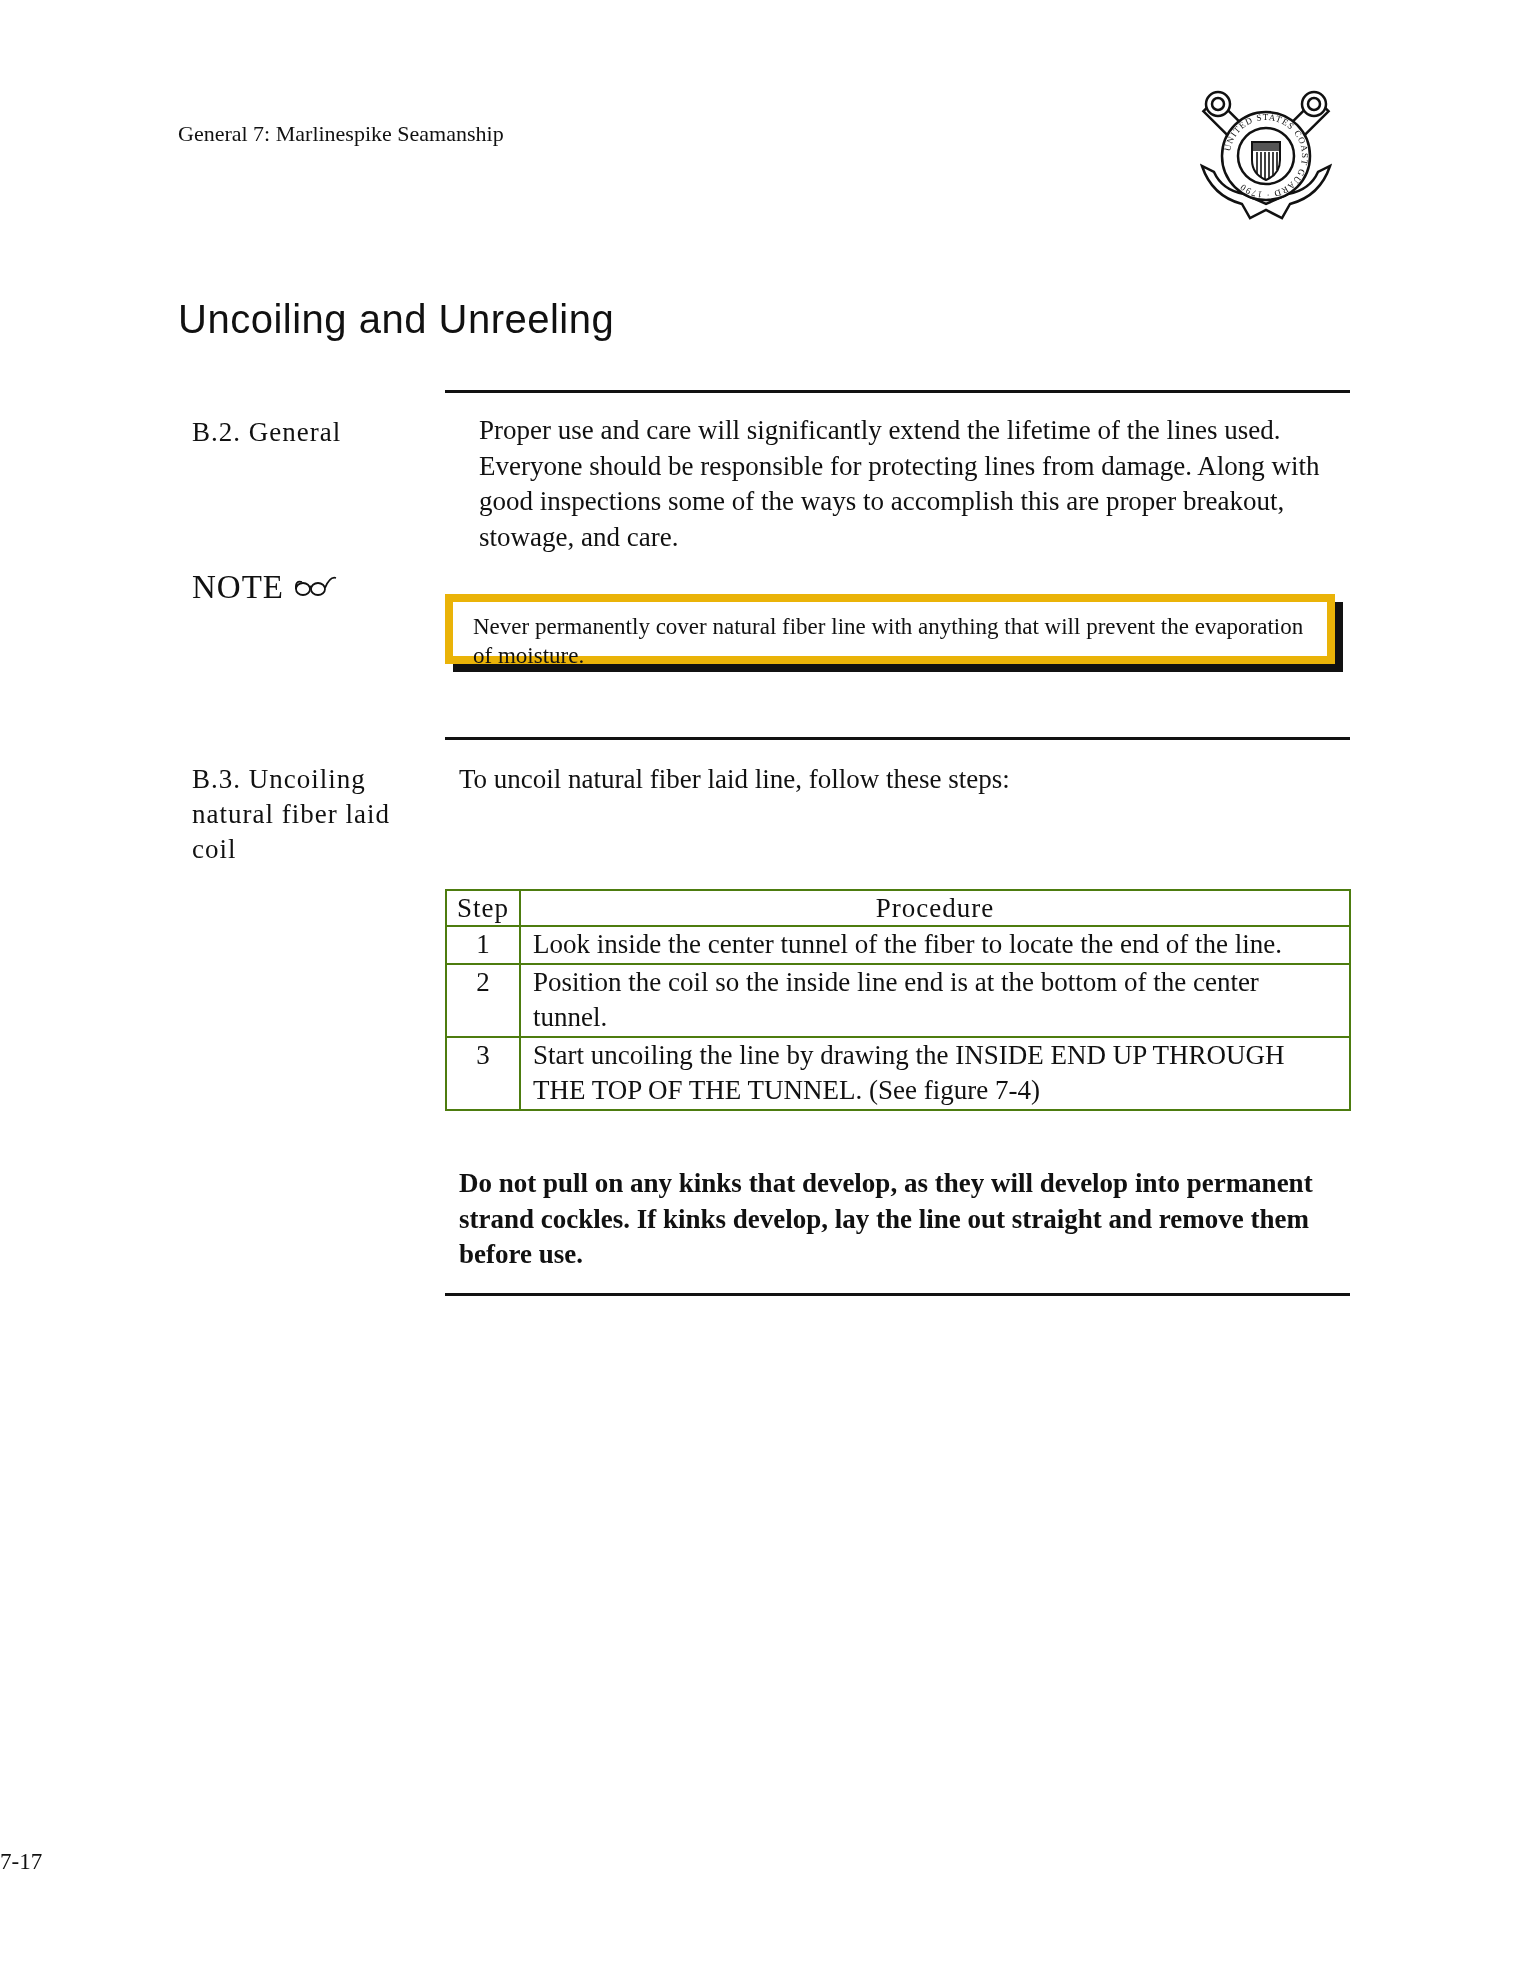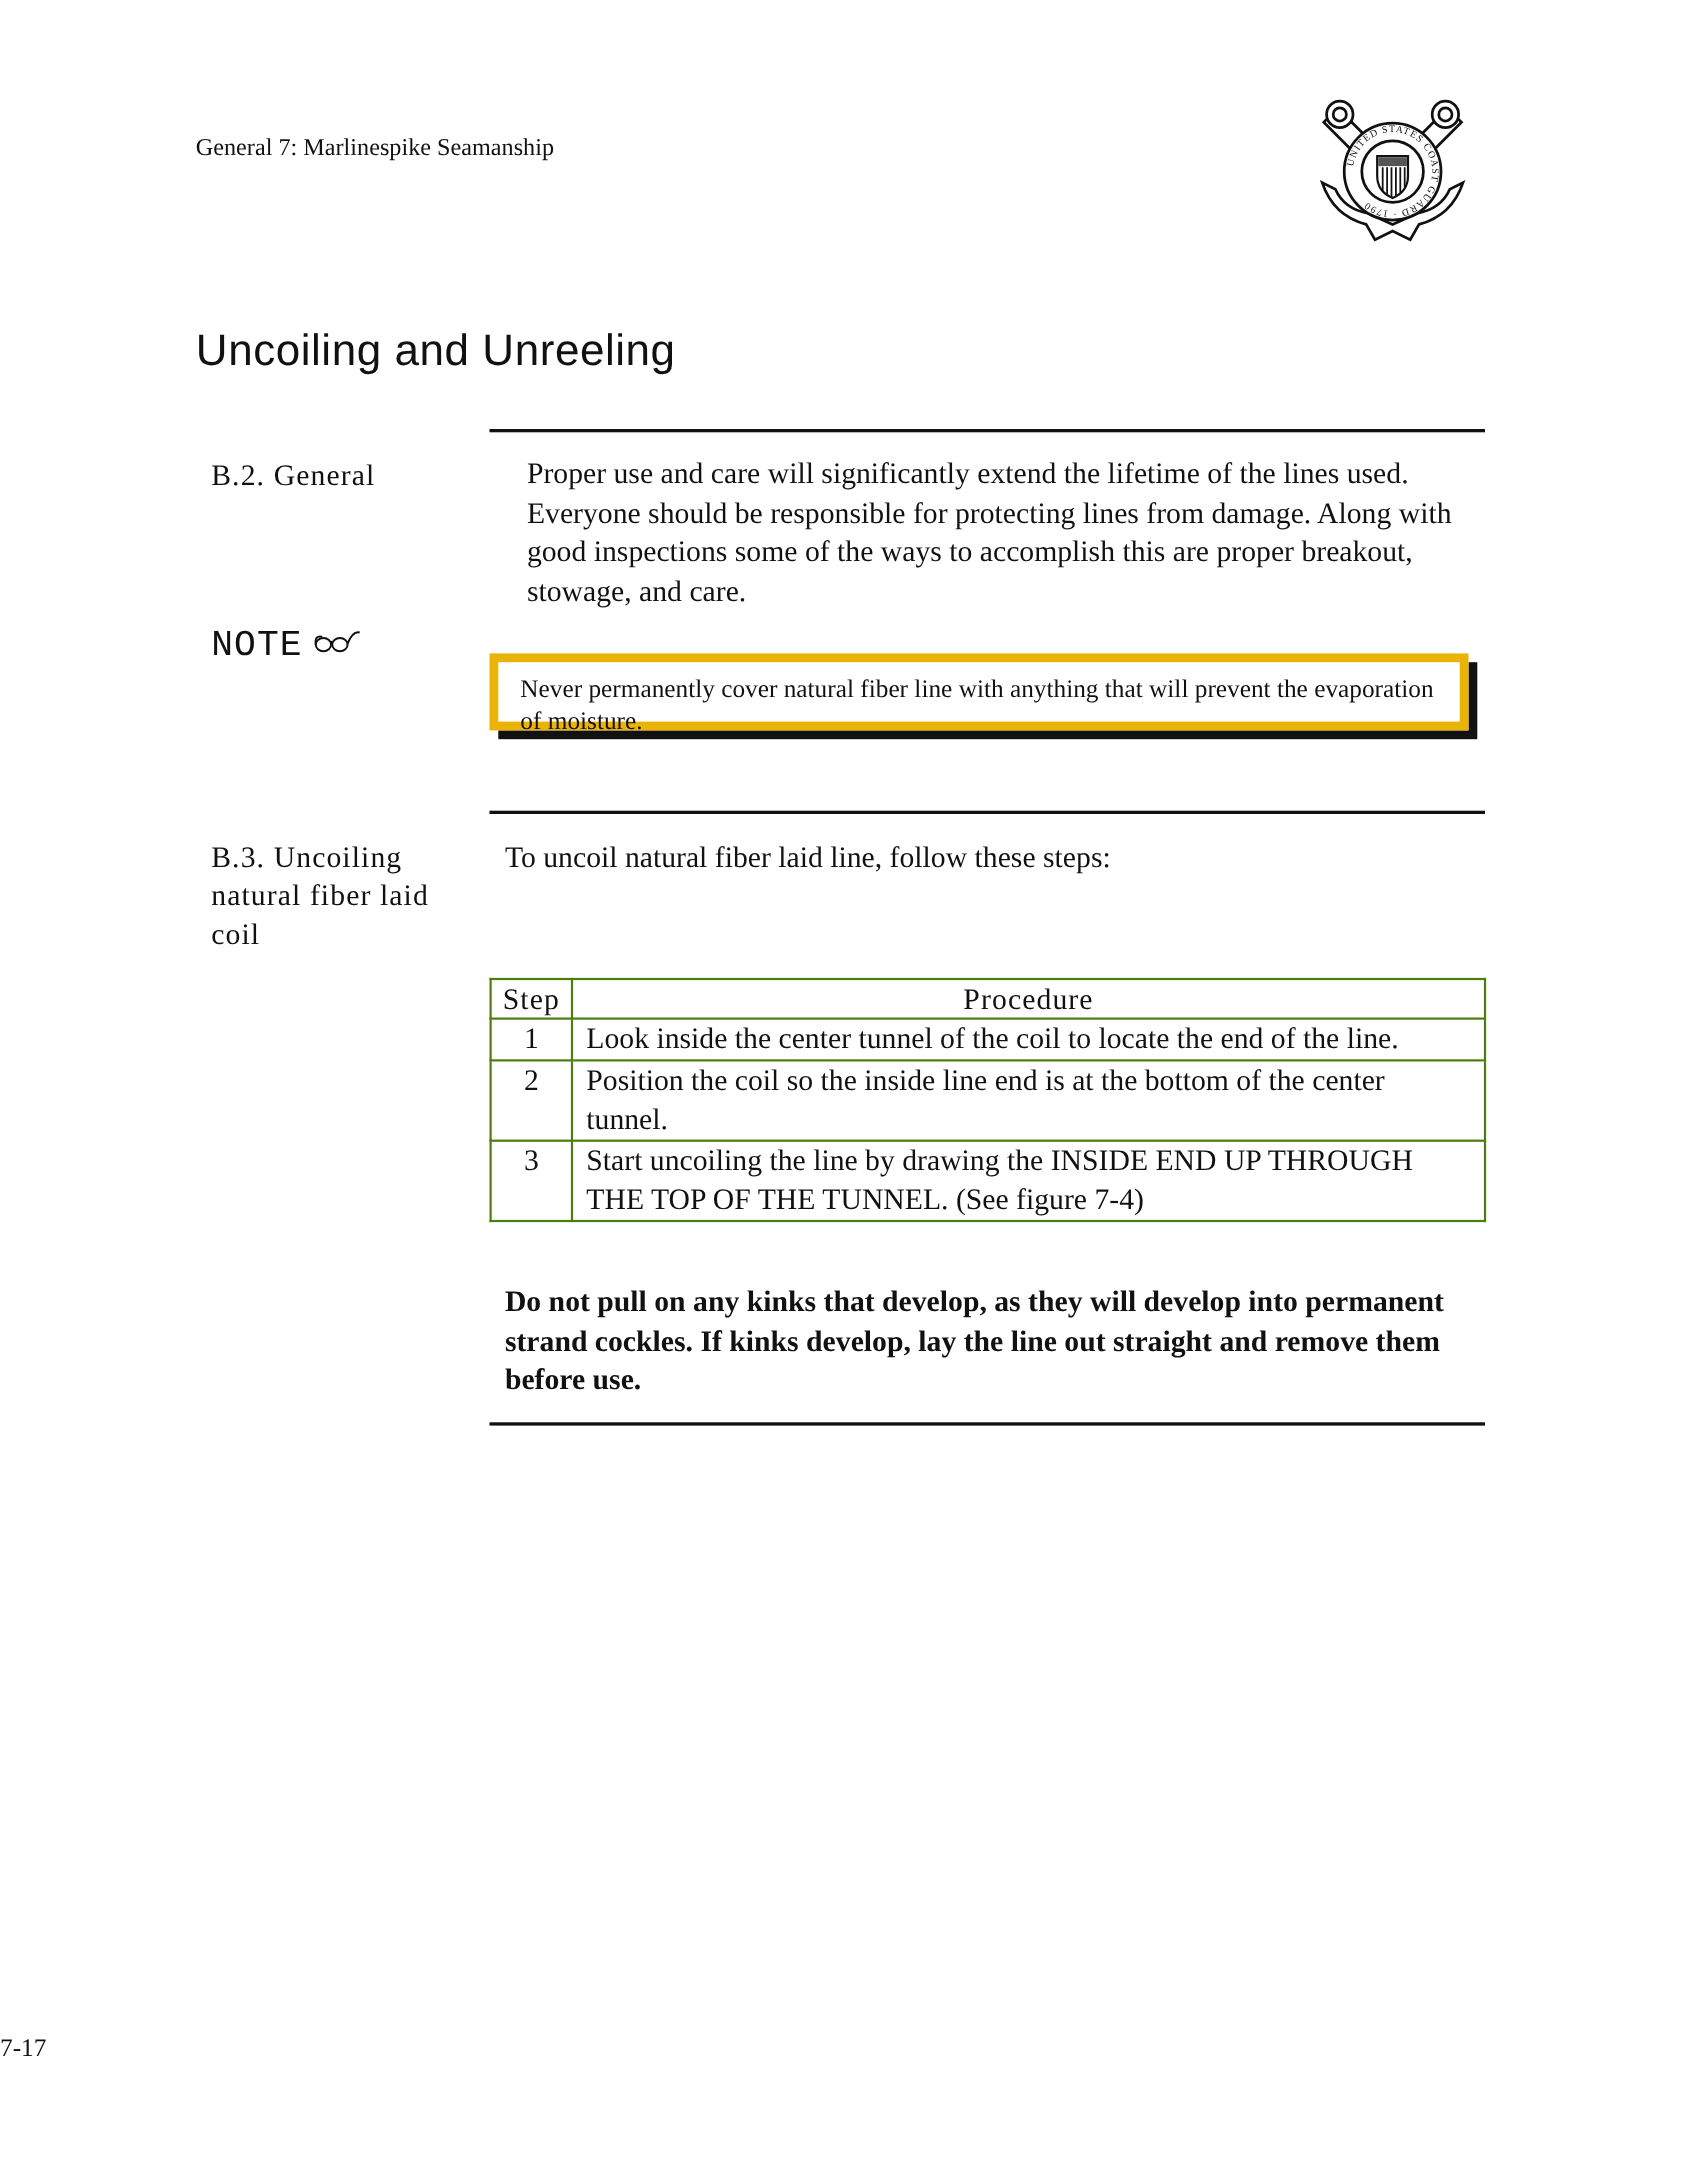--- a/index.html
+++ b/index.html
@@ -24,21 +24,21 @@
       left: 445px; width: 905px; height: 0;
       border-top: 3px solid #111;
     }
     .side-label {
       left: 192px; width: 240px;
       font-size: 27px; line-height: 35px; letter-spacing: 1px;
     }
     .note-label {
       left: 192px; top: 567px;
       font-size: 33px; line-height: 40px; letter-spacing: 1px;
-      display: flex; align-items: center; gap: 10px; font-family: Liberation Mono, monospace;
+      display: flex; align-items: center; gap: 10px;
     }
     .body-text {
       left: 459px; width: 880px;
       font-size: 27px; line-height: 35.5px;
     }
     .note-box {
       left: 445px; top: 594px; width: 890px; height: 70px;
       border: 8px solid #eab308; background: #fff;
       box-shadow: 8px 8px 0 #111;
       box-sizing: border-box; padding: 10px 20px;
@@ -132,21 +132,21 @@
 <table class="steps">
   <thead>
     <tr>
       <th class="num">Step</th>
       <th class="proc">Procedure</th>
     </tr>
   </thead>
   <tbody>
     <tr>
       <td class="num">1</td>
-      <td>Look inside the center tunnel of the coil to locate the end of the line.</td>
+      <td>Look inside the center tunnel of the fiber to locate the end of the line.</td>
     </tr>
     <tr>
       <td class="num">2</td>
       <td>Position the coil so the inside line end is at the bottom of the center tunnel.</td>
     </tr>
     <tr>
       <td class="num">3</td>
       <td>Start uncoiling the line by drawing the INSIDE END UP THROUGH THE TOP OF THE TUNNEL. (See figure 7-4)</td>
     </tr>
   </tbody>

